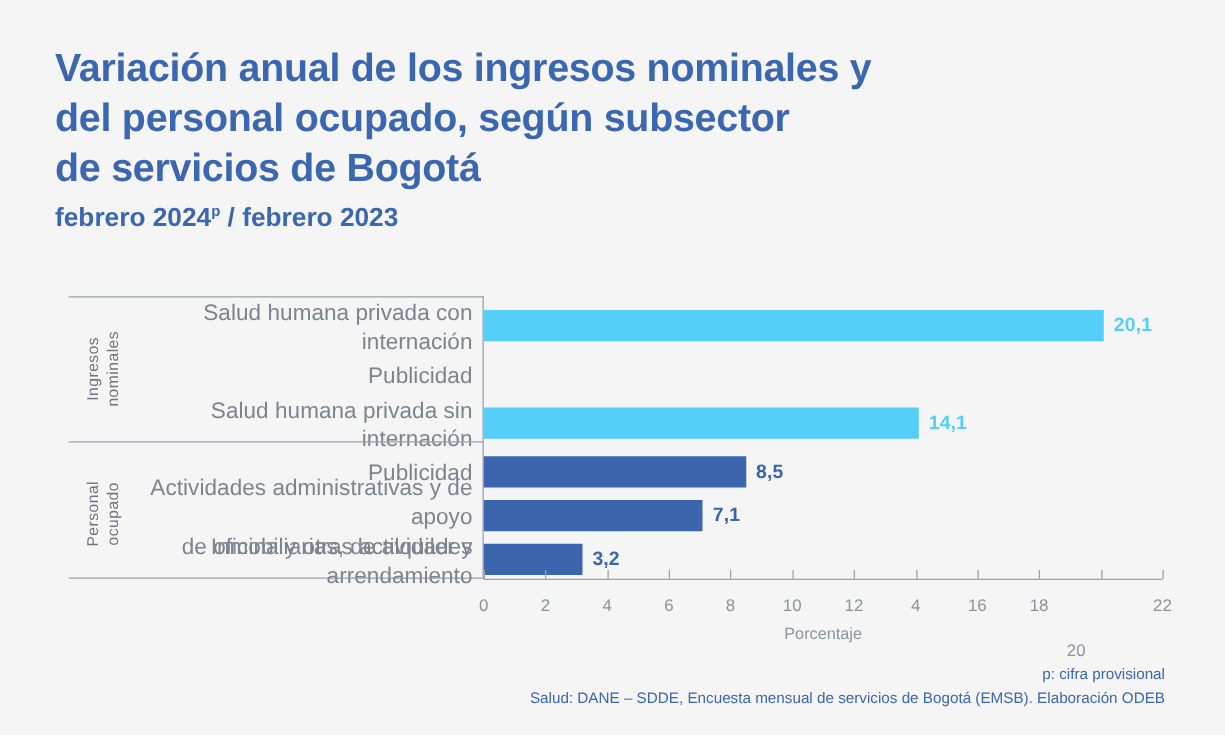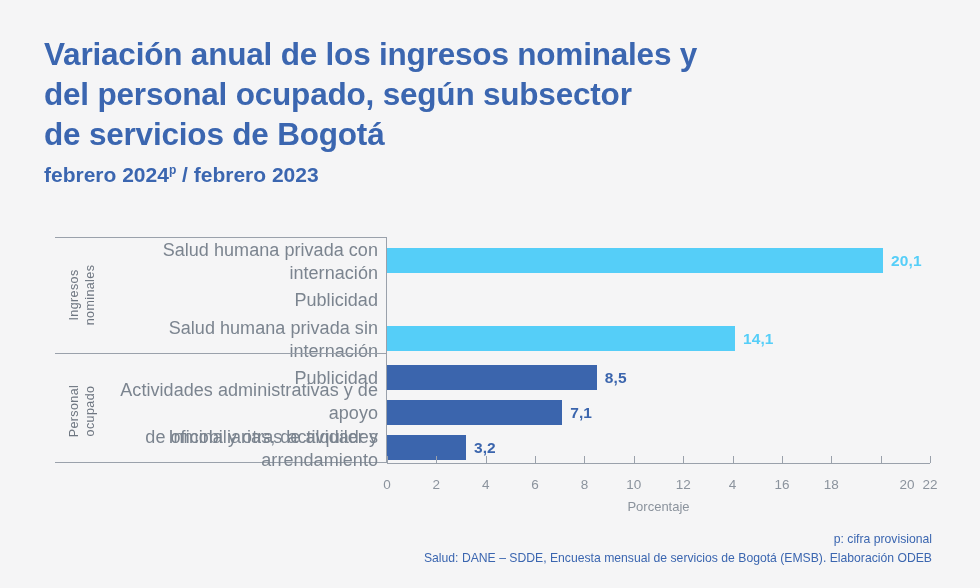--- a/index.html
+++ b/index.html
@@ -263,21 +263,21 @@
     <div class="tick-label" style="left: 578.818px;">10</div>
     <div class="tick" style="left: 628.182px;"></div>
     <div class="tick-label" style="left: 628.182px;">12</div>
     <div class="tick" style="left: 677.545px;"></div>
     <div class="tick-label" style="left: 677.545px;">4</div>
     <div class="tick" style="left: 726.909px;"></div>
     <div class="tick-label" style="left: 726.909px;">16</div>
     <div class="tick" style="left: 776.273px;"></div>
     <div class="tick-label" style="left: 776.273px;">18</div>
     <div class="tick" style="left: 825.636px;"></div>
-    <div class="tick-label" style="left: 852px;">20</div>
+    <div class="tick-label" style="left: 806px; margin-top: 36px;">20</div>
     <div class="tick" style="left: 875px;"></div>
     <div class="tick-label" style="left: 875px;">22</div>
     <div id="axis-title" style="left: 603.5px;">Porcentaje</div>
   </div>
 
 <div id="footer">
   <span id="footnote-prov">p: cifra provisional</span>
   <span id="footnote-source">Salud: DANE – SDDE, Encuesta mensual de servicios de Bogotá (EMSB). Elaboración ODEB</span>
 </div>
 

